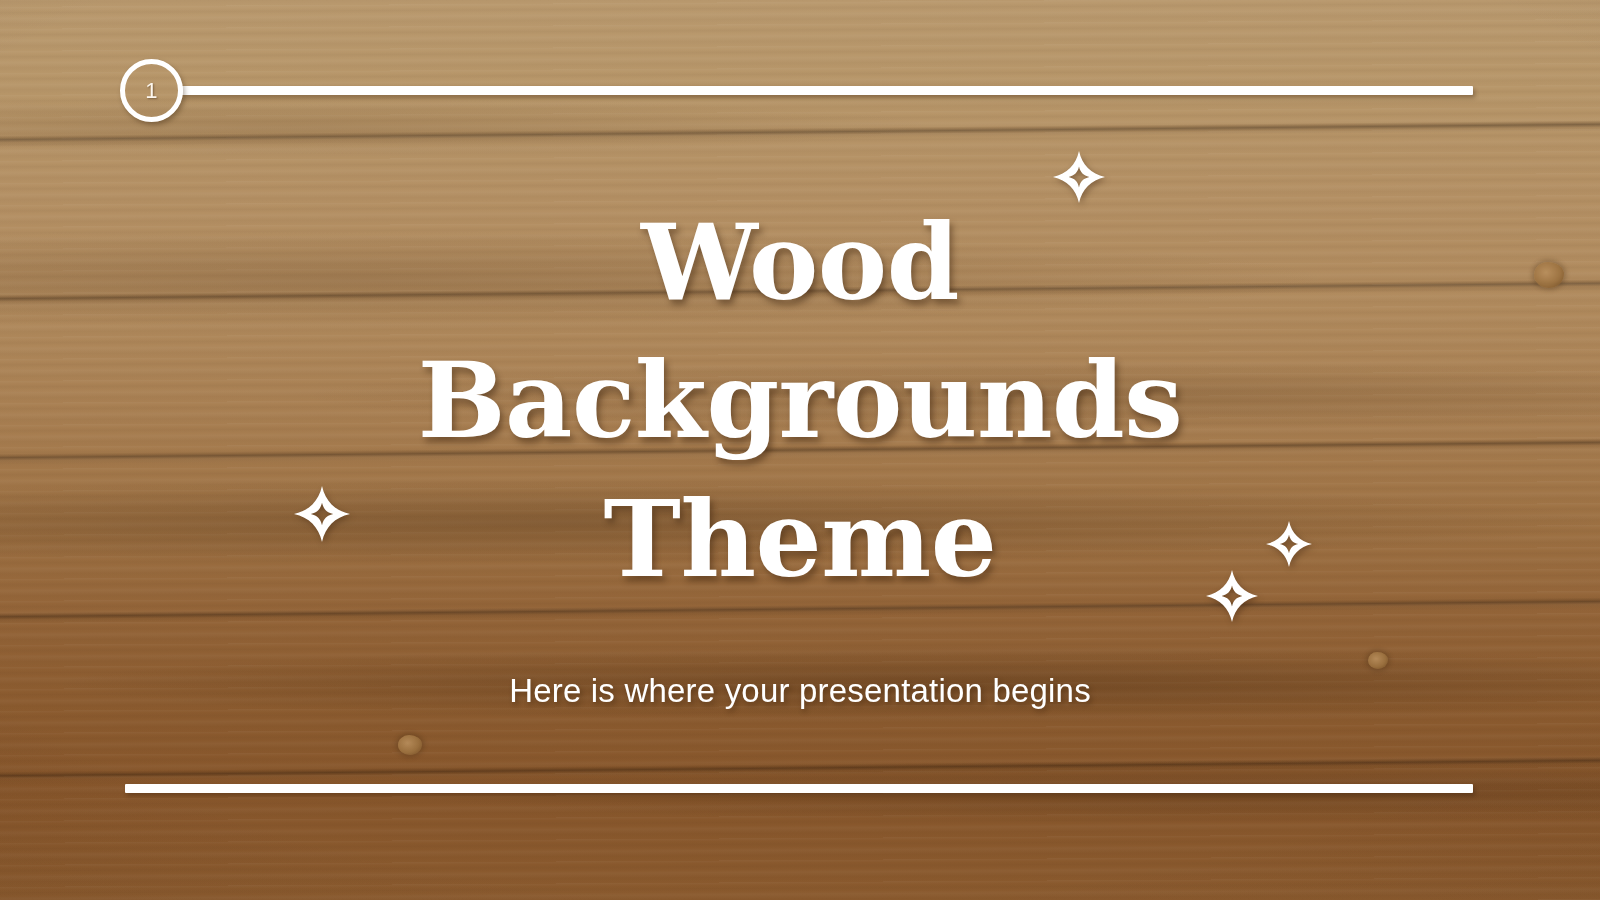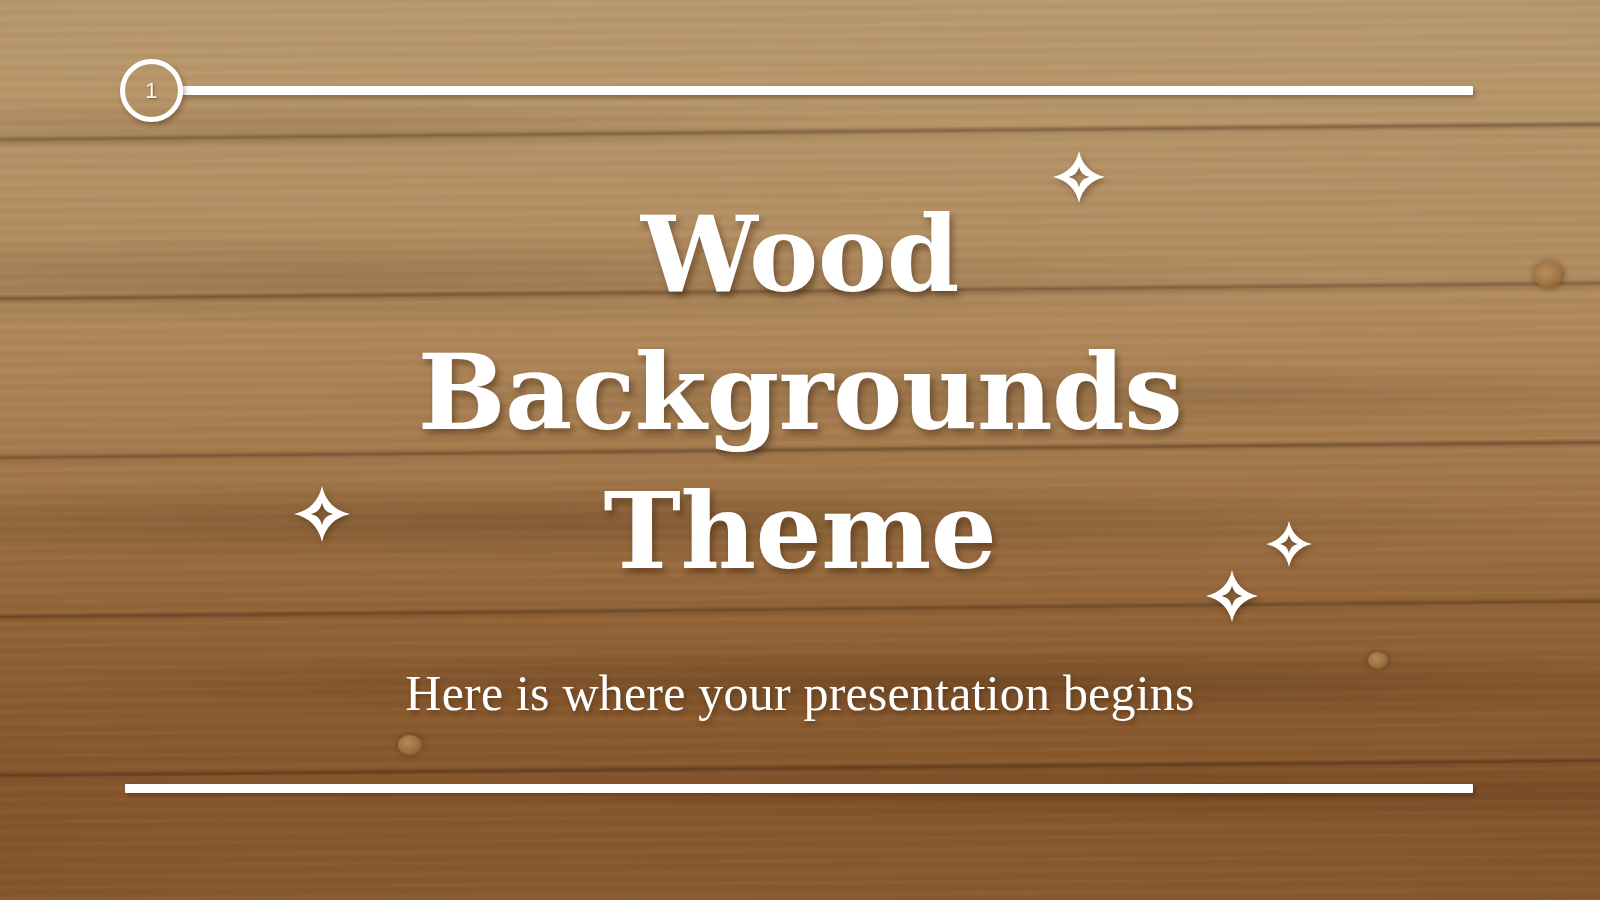--- a/index.html
+++ b/index.html
@@ -145,31 +145,31 @@
     right: 0;
     top: 182px;
     text-align: center;
   }
   .title {
     font-family: "DejaVu Serif", "Liberation Serif", serif;
     font-weight: bold;
     font-size: 104px;
     line-height: 1.33;
     color: #ffffff;
-    margin: 4px;
+    margin: 12px;
     letter-spacing: -0.5px;
     text-shadow: 3px 5px 6px rgba(55,30,10,0.45);
     white-space: pre-line;
   }
   .subtitle {
     margin: 12px;
     padding-top: 50px;
-    font-family: Liberation Serif, serif;
+    font-family: Liberation Sans, sans-serif;
     font-weight: 300;
-    font-size: 50px;
+    font-size: 33px;
     line-height: 1.2;
     color: #ffffff;
     letter-spacing: 0.2px;
     text-shadow: 2px 3px 5px rgba(55,30,10,0.42);
   }
 
   
   .sparkle {
     position: absolute;
     z-index: 2;

